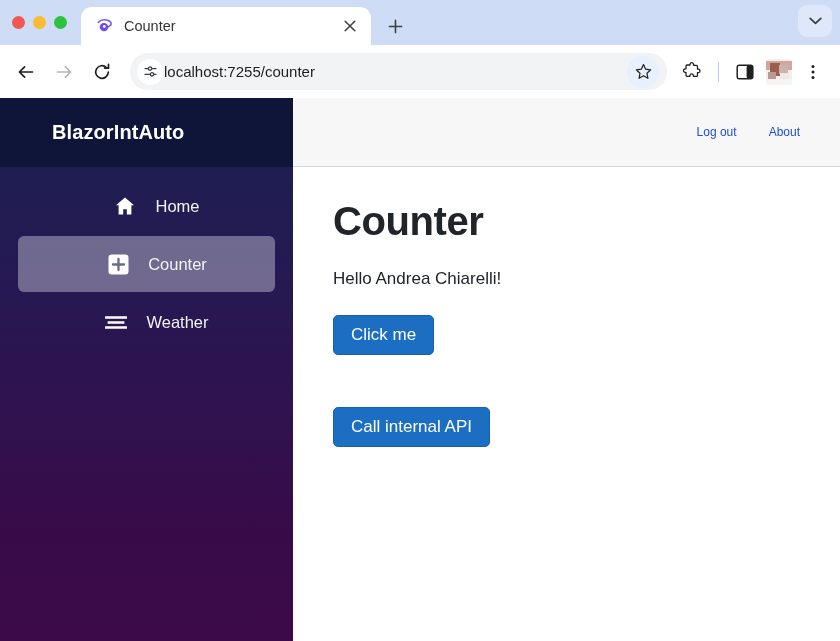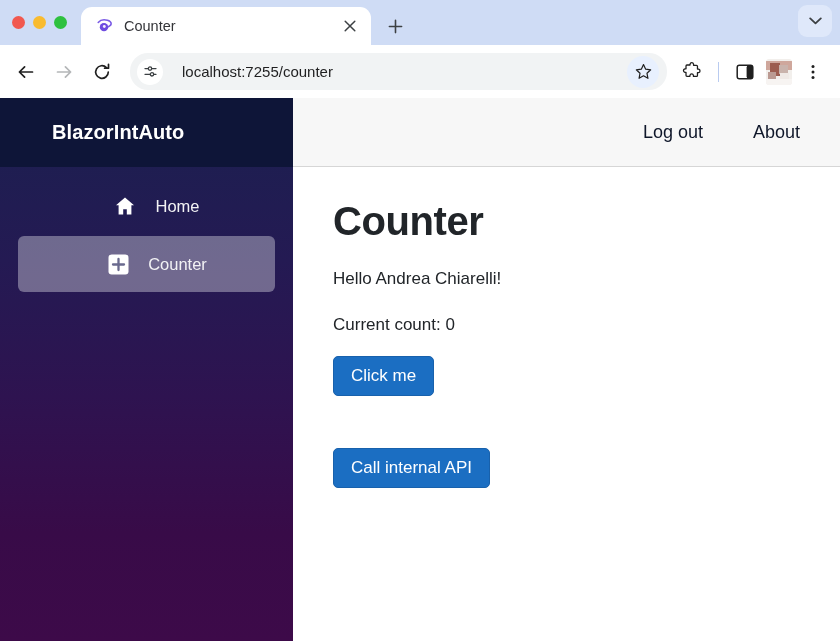--- a/index.html
+++ b/index.html
@@ -85,21 +85,21 @@
   }
   .omnibox {
     flex: 1;
     height: 37px;
     background: #f1f3f4;
     border-radius: 18px;
     display: flex;
     align-items: center;
     padding: 0 6px 0 7px;
     margin: 0 6px 0 8px;
-    gap: 19px;
+    gap: 1px;
     min-width: 0;
   }
   .tune-circle {
     width: 26px; height: 26px; flex: 0 0 26px;
     background: #ffffff;
     border-radius: 50%;
     display: flex; align-items: center; justify-content: center;
   }
   .url {
     flex: 1;
@@ -196,23 +196,22 @@
     flex: 0 0 69px;
     background: #f7f7f7;
     border-bottom: 1px solid #d6d6d6;
     display: flex;
     align-items: center;
     justify-content: flex-end;
     padding-right: 40px;
     gap: 32px;
   }
   .toplink {
-    color: #0f172a;
-    font-size: 18px;
-    margin-left: 18px;
+    color: #1d4ed8;
+    font-size: 12px;
   }
   .main {
     flex: 1;
     padding: 32px 40px 0 40px;
     min-height: 0;
   }
   h1.page-title {
     font-size: 40px;
     font-weight: 700;
     color: #212529;
@@ -371,34 +370,43 @@
         <div class="nav-item active">
           <span class="nav-icon">
             <svg width="23" height="23" viewBox="0 0 23 23">
               <rect x="1.5" y="1.5" width="20" height="20" rx="3.2" fill="#ffffff"></rect>
               <path d="M11.5 6 V17 M6 11.5 H17" stroke="#6a6a8e" stroke-width="2.3" stroke-linecap="round"></path>
             </svg>
           </span>
           <span class="nav-label">Counter</span>
         </div>
 
+        <div class="nav-item">
+          <span class="nav-icon">
+            <svg width="24" height="20" viewBox="0 0 24 20">
+              <rect x="1" y="4.2" width="22" height="2.6" rx="0.4" fill="#ffffff"></rect>
+              <rect x="3.6" y="9.2" width="16.8" height="2.6" rx="0.4" fill="#ffffff"></rect>
+              <rect x="1" y="14.2" width="22" height="2.6" rx="0.4" fill="#ffffff"></rect>
+            </svg>
+          </span>
+          <span class="nav-label">Weather</span>
+        </div>
 
       </div>
     </div>
 
     <div class="content">
       <div class="topbar">
         <span class="toplink">Log out</span>
         <span class="toplink">About</span>
       </div>
 
       <div class="main">
         <h1 class="page-title">Counter</h1>
         <p class="greeting">Hello Andrea Chiarelli!</p>
-        <p class="count-line">Current count: 0</p>
         <button class="btn">Click me</button>
         <div class="btn-gap"></div>
         <button class="btn">Call internal API</button>
       </div>
     </div>
 
   </div>
 </div>
 
 </body></html>

